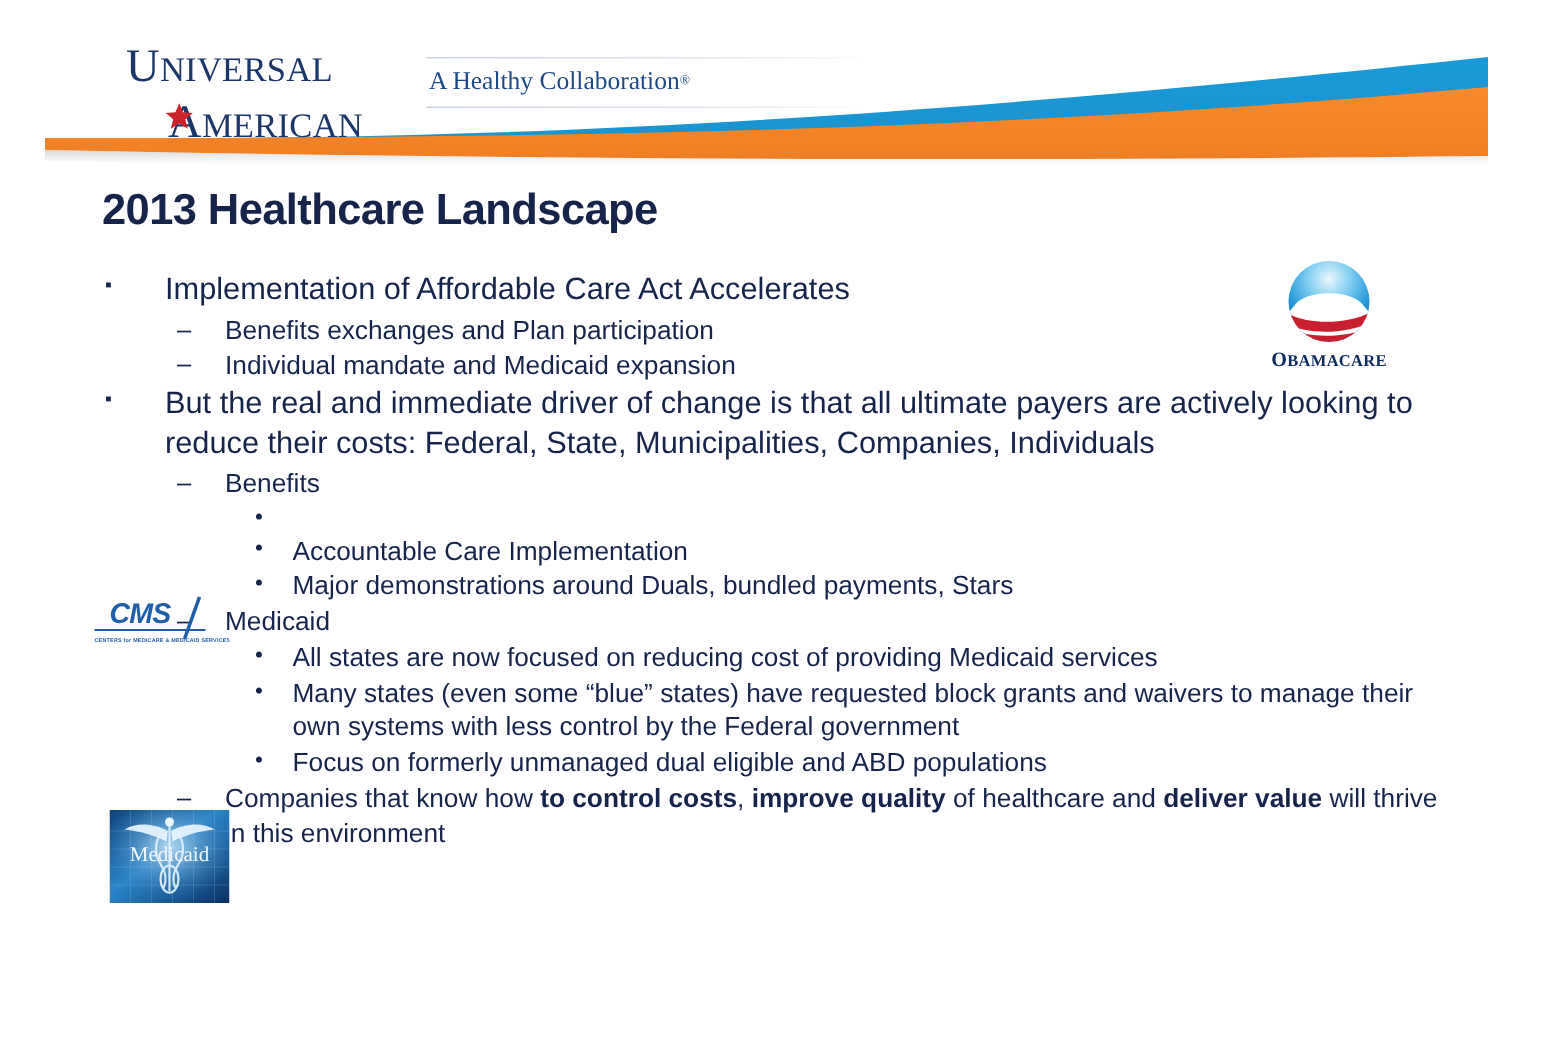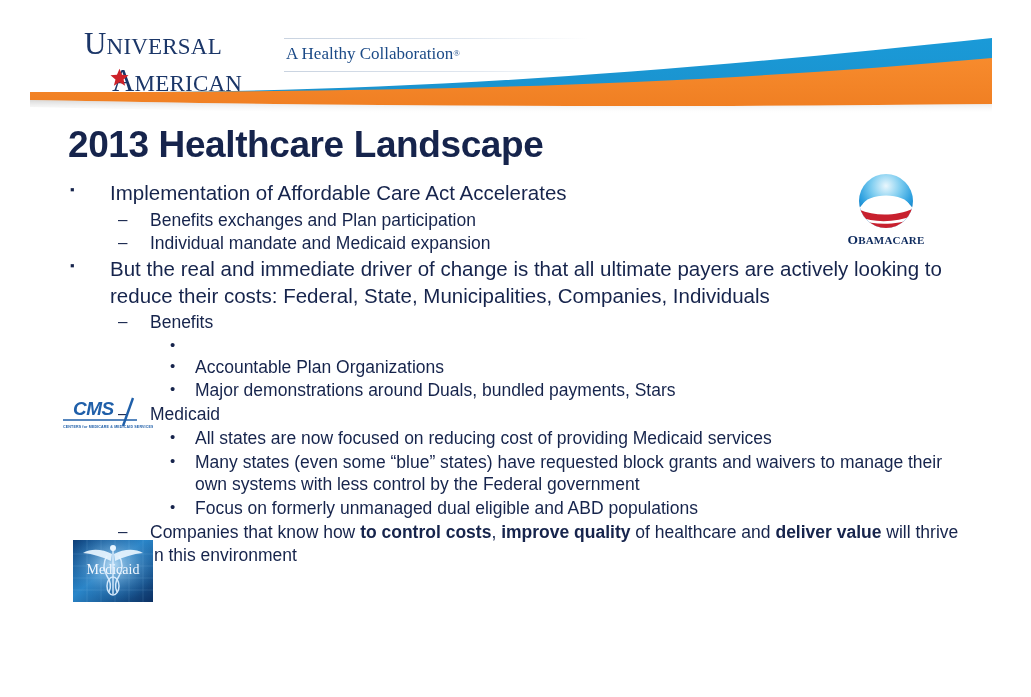--- a/index.html
+++ b/index.html
@@ -101,21 +101,21 @@
   #tagline-text .reg {
     font-size: 9px;
     vertical-align: 3px;
   }
 
   
   #page-title {
     position: absolute;
     left: 68px;
     top: 124px;
-    font-size: 37px;
+    font-size: 29px;
     font-weight: bold;
     color: #16244c;
     letter-spacing: -0.4px;
     white-space: nowrap;
   }
 
   
   #content-body {
     position: absolute;
     left: 0;
@@ -270,21 +270,21 @@
     </div>
     <div class="bullet-row lvl2">
       <span class="marker">–</span>
       <span class="btext">Benefits</span>
     </div>
     <div class="bullet-row lvl3">
       <span class="marker">•</span>
     </div>
     <div class="bullet-row lvl3">
       <span class="marker">•</span>
-      <span class="btext">Accountable Plan Organizations</span>
+      <span class="btext">Accountable Care Implementation</span>
     </div>
     <div class="bullet-row lvl3">
       <span class="marker">•</span>
       <span class="btext">Major demonstrations around Duals, bundled payments, Stars</span>
     </div>
     <div class="bullet-row lvl2">
       <span class="marker">–</span>
       <span class="btext">Medicaid</span>
     </div>
     <div class="bullet-row lvl3">

